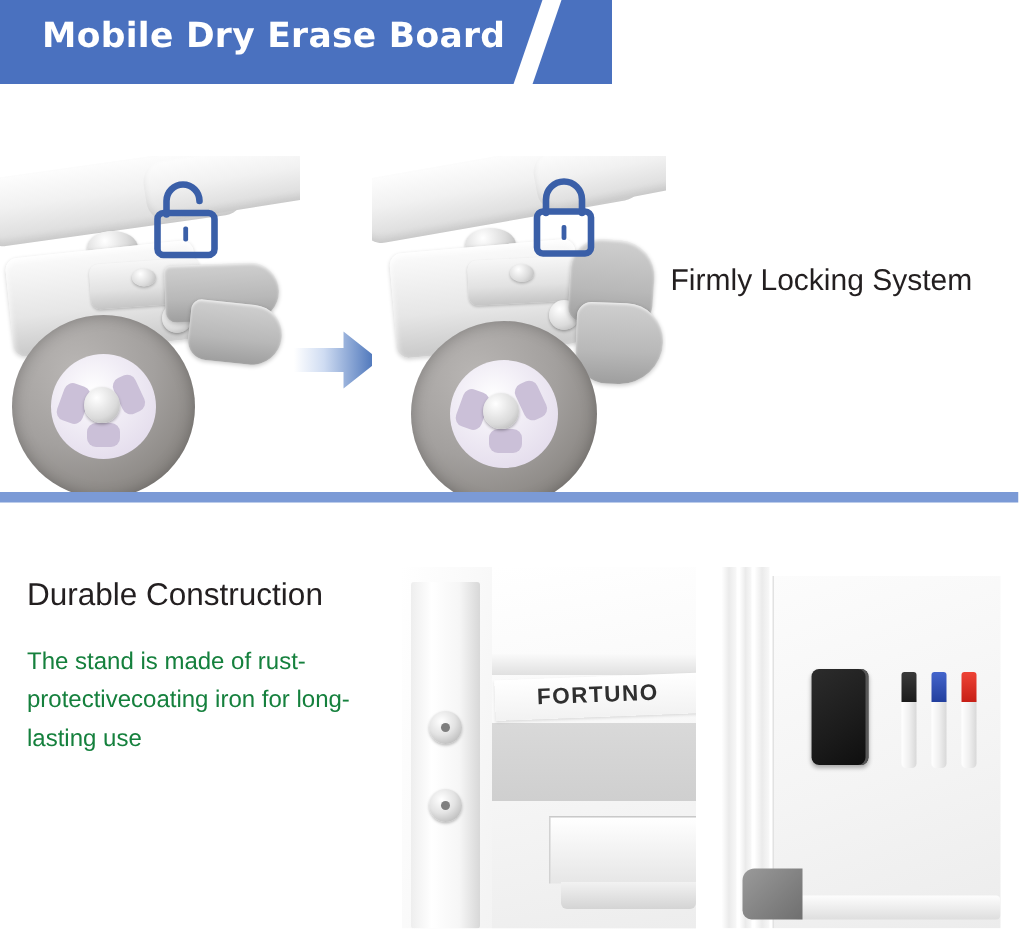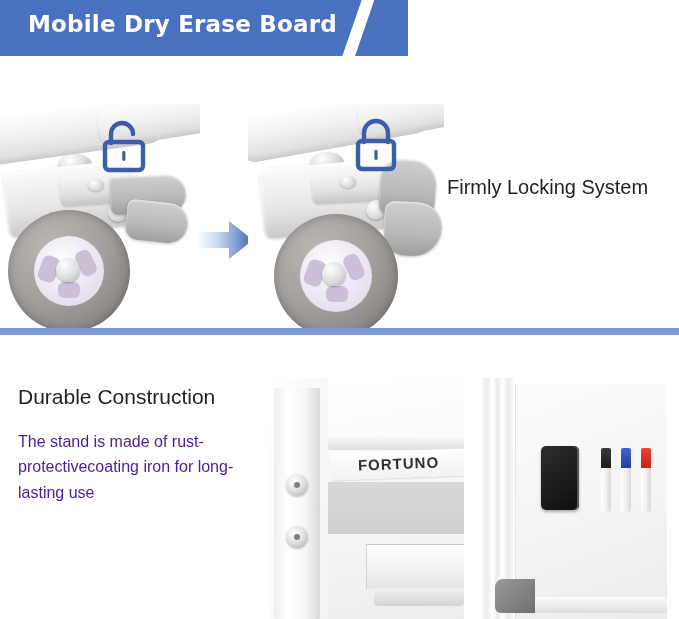--- a/index.html
+++ b/index.html
@@ -175,21 +175,21 @@
     font-size: 21px;
     color: #231f20;
     margin: 0 0 20px 0;
     font-weight: normal;
     white-space: nowrap;
   }
   .durable-para {
     font-size: 16px;
     line-height: 1.58;
     margin: 0 0 22px 0;
-    color: #4c1d95;
+    color: #15803d;
   }
 
   
   .frame-photo {
     position: absolute;
     left: 268px; top: 43px;
     width: 196px; height: 241px;
     overflow: hidden;
     background: linear-gradient(100deg,#ffffff 0%,#f4f4f4 40%,#e9e9e9 100%);
   }

